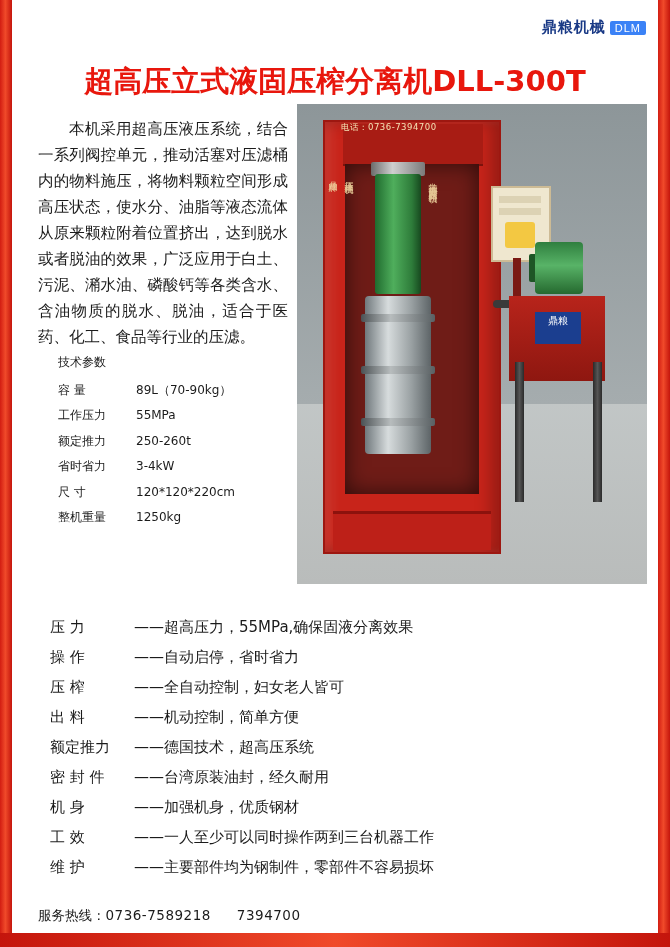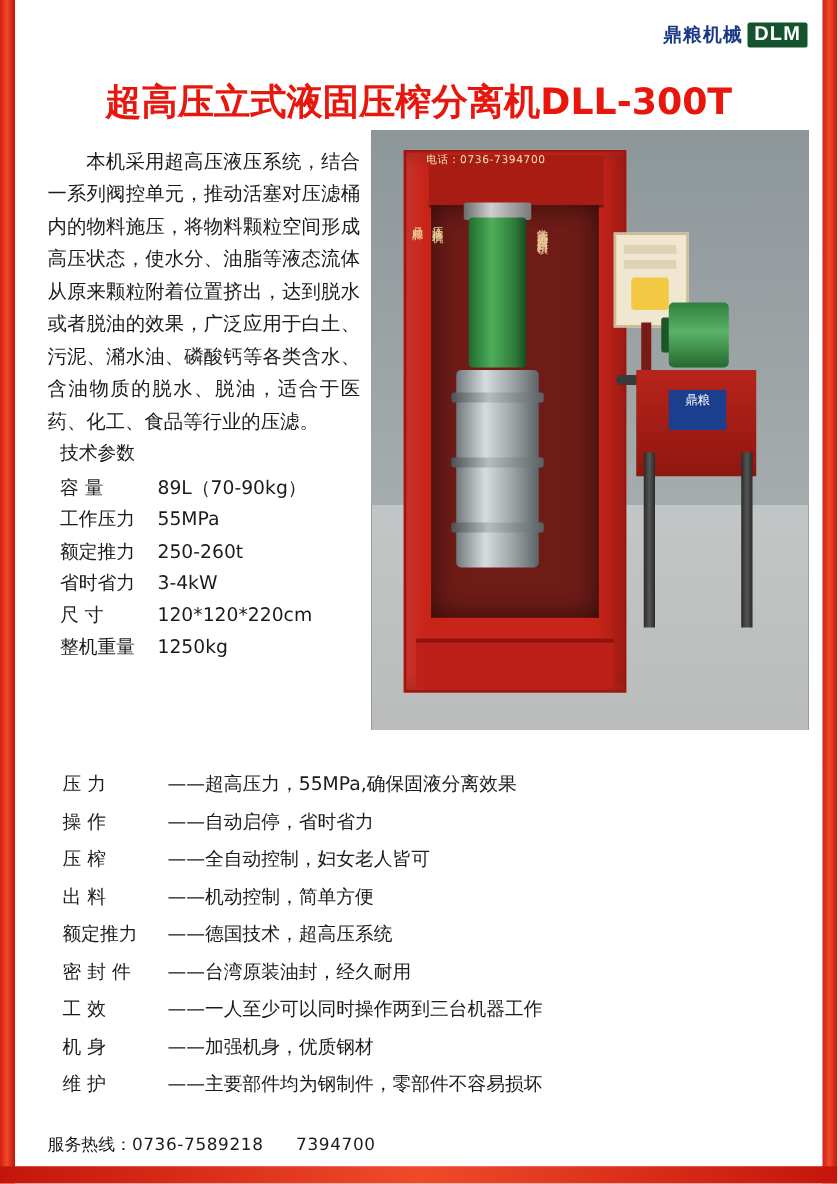--- a/index.html
+++ b/index.html
@@ -55,24 +55,24 @@
     gap: 4px;
   }
   .logo-cn {
     font-size: 15px;
     color: #1a3a86;
     font-weight: bold;
     letter-spacing: 1px;
     font-family: "DejaVu Sans", "Liberation Sans", sans-serif;
   }
   .logo-badge {
-    background: #14532d;
+    background: #3b82f6;
     color: #ffffff;
-    font-size: 16px;
-    font-weight: bold;
+    font-size: 11px;
+    font-weight: normal;
     padding: 1px 5px;
     border-radius: 2px;
     letter-spacing: 1px;
     font-family: "Liberation Sans", sans-serif;
   }
 
   
   .title {
     position: absolute;
     left: 0;
@@ -95,24 +95,24 @@
     font-size: 15.5px;
     line-height: 26px;
     color: #1b1b1b;
     text-align: justify;
     text-indent: 2em;
   }
 
   
   .specs {
     position: absolute;
-    left: 36px;
+    left: 46px;
     top: 350px;
     width: 250px;
-    font-size: 15px;
+    font-size: 12px;
     line-height: 25.5px;
     color: #1b1b1b;
   }
   .specs .spec-title {
     margin-bottom: 2px;
   }
   .spec-row {
     display: flex;
     white-space: nowrap;
   }
@@ -434,26 +434,26 @@
       </div>
       <div class="feat-row">
         <span class="feat-label wide">额定推力</span>
         <span class="feat-text">——德国技术，超高压系统</span>
       </div>
       <div class="feat-row">
         <span class="feat-label wide">密  封  件</span>
         <span class="feat-text">——台湾原装油封，经久耐用</span>
       </div>
       <div class="feat-row">
+        <span class="feat-label">机      身</span>
+        <span class="feat-text">——加强机身，优质钢材</span>
+      </div>
+      <div class="feat-row">
         <span class="feat-label">工      效</span>
         <span class="feat-text">——一人至少可以同时操作两到三台机器工作</span>
-      </div>
-      <div class="feat-row">
-        <span class="feat-label">机      身</span>
-        <span class="feat-text">——加强机身，优质钢材</span>
       </div>
       <div class="feat-row">
         <span class="feat-label">维      护</span>
         <span class="feat-text">——主要部件均为钢制件，零部件不容易损坏</span>
       </div>
     </div>
 
     <div class="footer">
       <span>服务热线：</span><span class="num">0736-7589218</span><span class="gap"></span><span class="num">7394700</span>
     </div>

